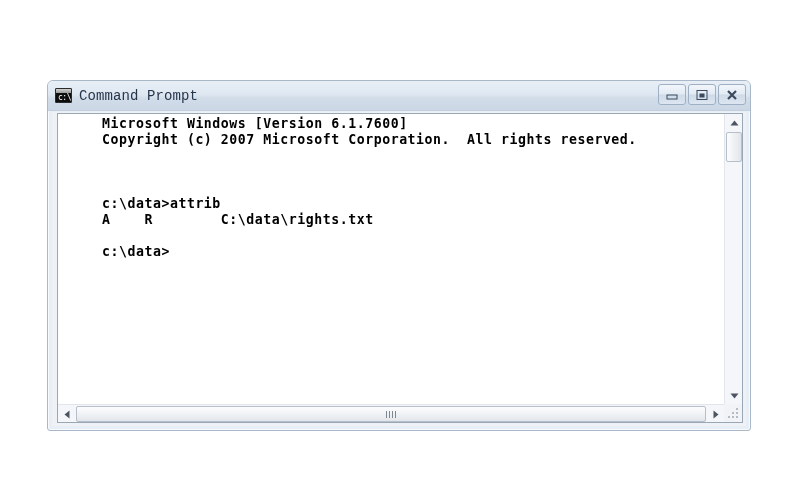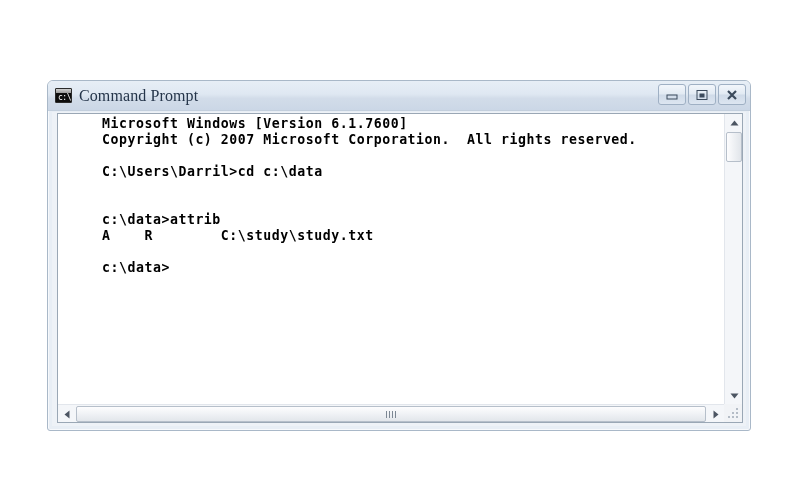--- a/index.html
+++ b/index.html
@@ -71,22 +71,22 @@
     top: 4px;
     font-family: "DejaVu Sans Mono", monospace;
     font-size: 8px;
     line-height: 9px;
     color: #ffffff;
     letter-spacing: -0.5px;
     white-space: nowrap;
   }
 
   #window-title {
-    font-family: Liberation Serif, serif;
-    font-size: 16px;
+    font-family: Liberation Mono, monospace;
+    font-size: 14px;
     color: #25354a;
     letter-spacing: 0.1px;
     white-space: nowrap;
   }
 
   #window-controls {
     position: absolute;
     right: 4px;
     top: 3px;
     display: flex;
@@ -267,25 +267,24 @@
       </div>
     </div>
 
     <div id="client-area">
       <div id="console-outer">
 
         <div id="console-text">
             <div class="term-line">Microsoft Windows [Version 6.1.7600]</div>
             <div class="term-line">Copyright (c) 2007 Microsoft Corporation.  All rights reserved.</div>
             <div class="term-line">&nbsp;</div>
-            <div class="term-line">C:\Users\Darril&gt;cd c:\data</div>
             <div class="term-line">&nbsp;</div>
             <div class="term-line">&nbsp;</div>
             <div class="term-line">c:\data&gt;attrib</div>
-            <div class="term-line">A    R        C:\study\study.txt</div>
+            <div class="term-line">A    R        C:\data\rights.txt</div>
             <div class="term-line">&nbsp;</div>
             <div class="term-line">c:\data&gt;</div>
           </div>
 
         <div id="v-scrollbar">
           <div class="sb-arrow vert" style="top:0">
             <svg width="9" height="6" viewBox="0 0 9 6">
               <path d="M4.5 0.5 L8.5 5.5 L0.5 5.5 Z" fill="#4c5562"></path>
             </svg>
           </div>

